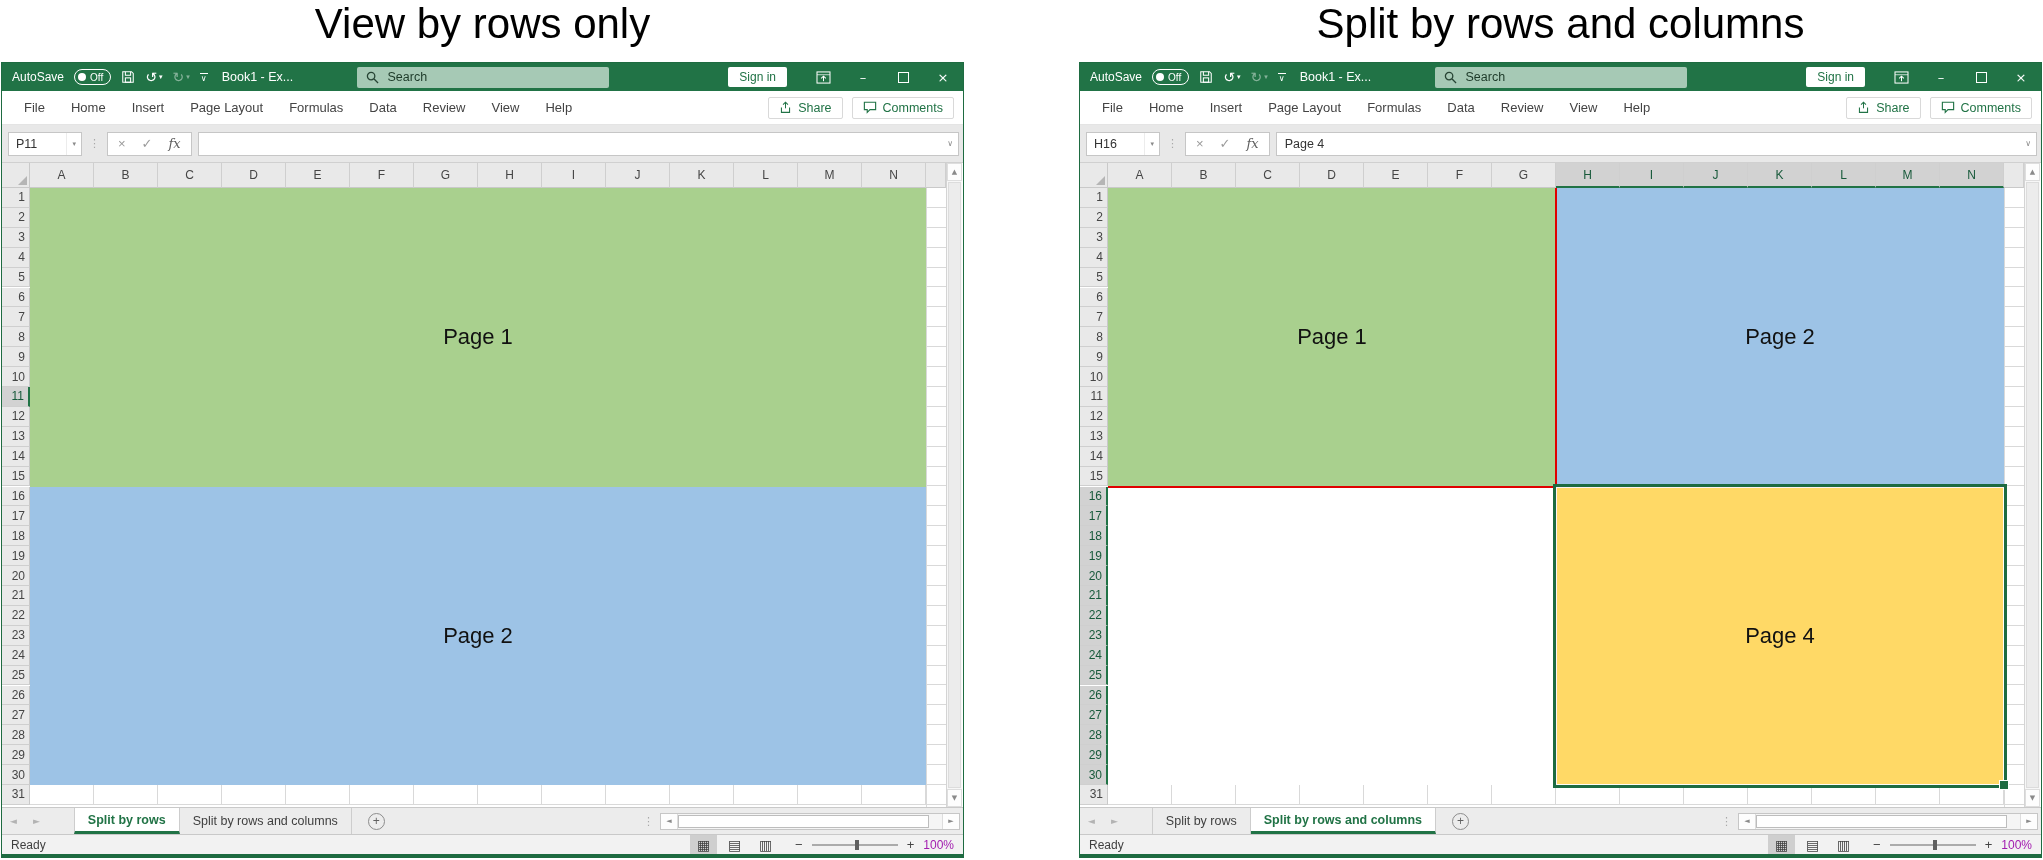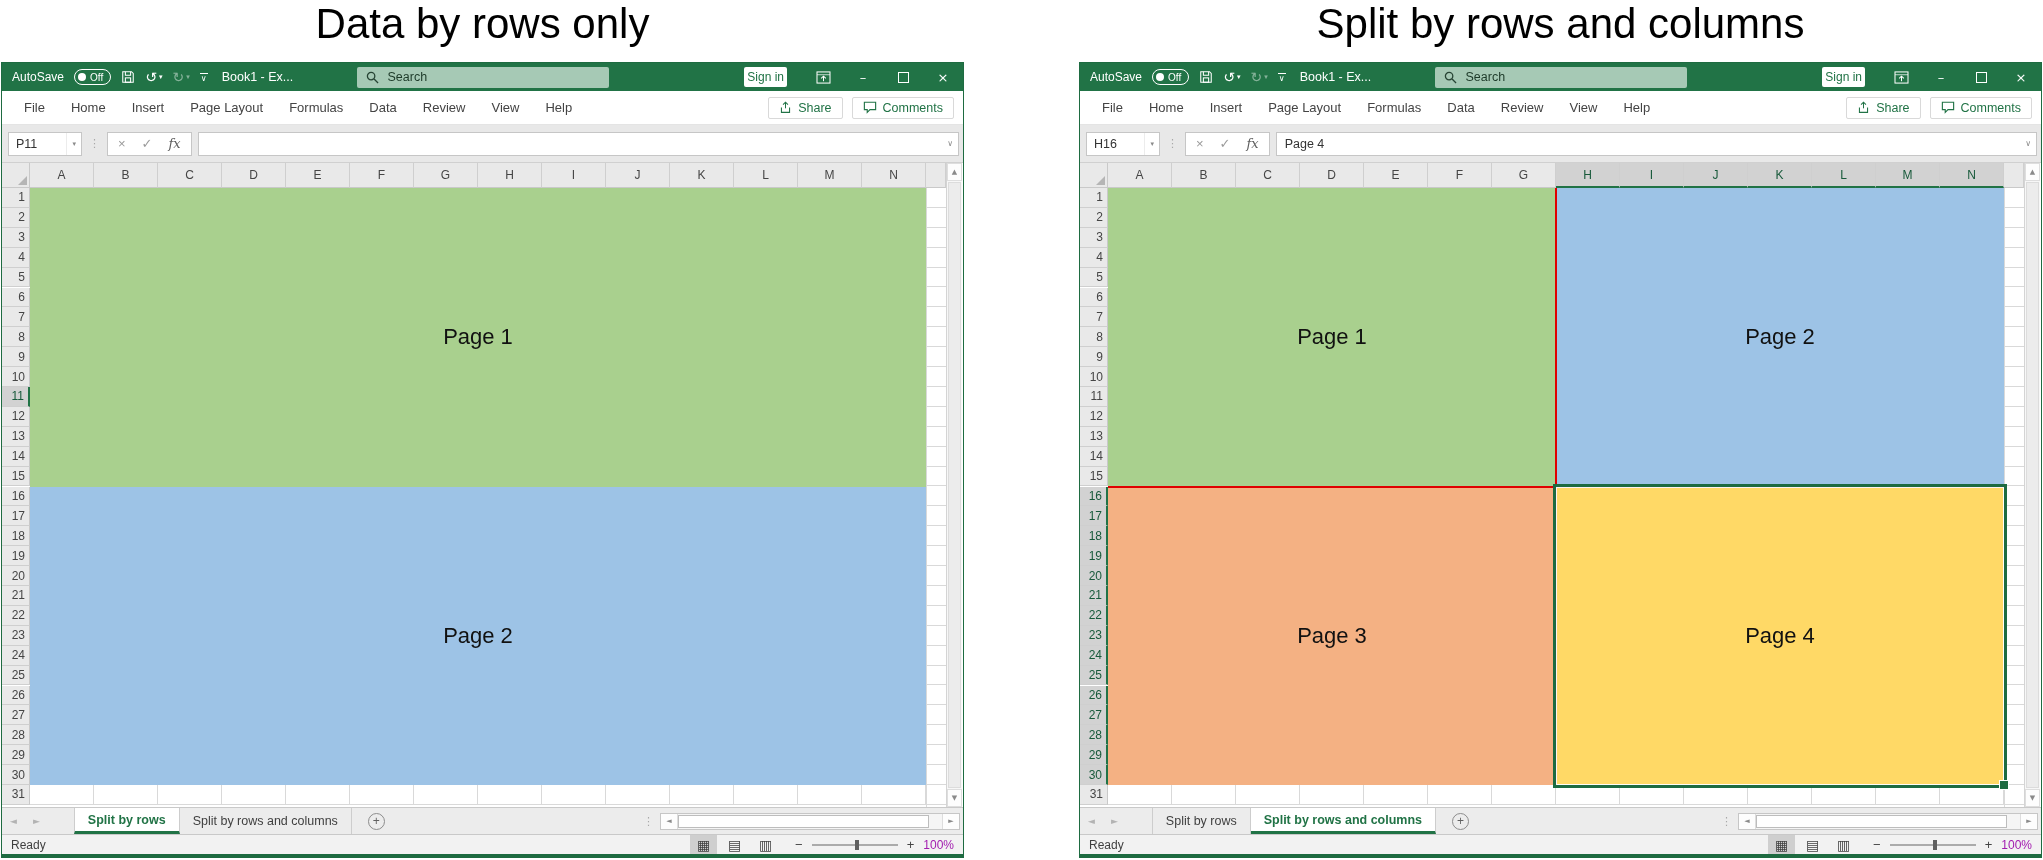--- a/index.html
+++ b/index.html
@@ -29,21 +29,21 @@
   .tb-ic.dim{opacity:.45;}
   .drop{font-size:7px;margin-left:2px;font-family:"DejaVu Sans",sans-serif;}
   .qat{display:flex;flex-direction:column;align-items:center;line-height:5px;}
   .qat i{width:8px;border-top:1.5px solid #fff;display:block;margin-bottom:2px;}
   .qat b{font-size:8px;font-weight:normal;font-family:"DejaVu Sans",sans-serif;}
   .doc-title{font-size:12.5px;margin-left:4px;white-space:nowrap;}
   .tb-search{position:absolute;left:50%;transform:translateX(-50%);width:252px;height:21px;
              background:#a6c9b5;border-radius:2px;display:flex;align-items:center;gap:9px;
              padding:0 9px;color:#1d3a29;font-size:12.5px;box-sizing:border-box;}
   .tb-right{margin-left:auto;display:flex;align-items:center;}
-  .signin{background:#fff;color:var(--xlgreen);font-size:12px;padding:3px 3px;border-radius:2px;
+  .signin{background:#fff;color:var(--xlgreen);font-size:12px;padding:3px 11px;border-radius:2px;
           margin-right:16px;white-space:nowrap;}
   .tb-btn{width:40px;height:28px;display:flex;align-items:center;justify-content:center;
           font-family:"DejaVu Sans",sans-serif;font-size:13px;}
   .max-box{width:9px;height:9px;border:1px solid #fff;display:inline-block;}
 
   
   .menubar{height:33px;flex:none;display:flex;align-items:center;background:#fff;font-size:13px;
            color:#444;padding:0 9px;border-bottom:1px solid #e4e4e4;}
   .menu-item{padding:0 13px;white-space:nowrap;}
   .mb-right{margin-left:auto;display:flex;align-items:flex-start;}
@@ -124,21 +124,21 @@
   .zoomctl{display:flex;align-items:center;gap:9px;margin-left:16px;}
   .zbtn{font-size:13px;color:#444;}
   .zslider{width:86px;height:2px;background:#ababab;position:relative;}
   .zthumb{position:absolute;left:50%;top:-4px;width:4px;height:10px;background:#5f5f5f;}
   .zlabel{color:#a21caf;}
   svg{display:block;}
 </style>
 </head>
 <body>
 
-<div class="heading" id="heading-left">Data by rows only</div>
+<div class="heading" id="heading-left">View by rows only</div>
 <div class="heading" id="heading-right">Split by rows and columns</div>
 
 <section class="win" id="win-left">
     <div class="titlebar">
       <div class="tb-group">
         <span>AutoSave</span>
         <span class="autosave-pill">
           <i class="autosave-dot"></i>
           <span>Off</span>
         </span>
@@ -486,23 +486,20 @@
       <div class="rowhdr" style="top: 622px; height: 19.9px;">31</div>
       <div class="cells">
         <div class="sliver"></div>
         <div class="strip31"></div>
         <div class="page" style="left: 0px; width: 448px; top: 0px; height: 298.5px; background: rgb(169, 208, 142);">
           <span>Page 1</span>
         </div>
         <div class="page" style="left: 448px; width: 448px; top: 0px; height: 298.5px; background: rgb(157, 195, 230);">
           <span>Page 2</span>
         </div>
-        <div class="page" style="left: 0px; width: 448px; top: 298.5px; height: 298.5px; background: rgb(244, 177, 131);">
-          <span>Page 3</span>
-        </div>
         <div class="page" style="left: 448px; width: 448px; top: 298.5px; height: 298.5px; background: rgb(255, 217, 102);">
           <span>Page 4</span>
         </div>
         <div class="redline" style="left: 447px; top: 0px; width: 2px; height: 597px; background: rgb(224, 0, 0);"></div>
         <div class="redline" style="left: 0px; top: 297.5px; width: 896px; height: 2px; background: rgb(224, 0, 0);"></div>
         <div class="selbox" style="left: 445px; top: 295.5px; width: 454px; height: 304.5px; border-color: rgb(29, 107, 65);"></div>
         <div class="fillhandle" style="left: 891px; top: 592px; background: rgb(29, 107, 65);"></div>
       </div>
       <div class="vscroll">
         <div class="vs-btn">▲</div>

